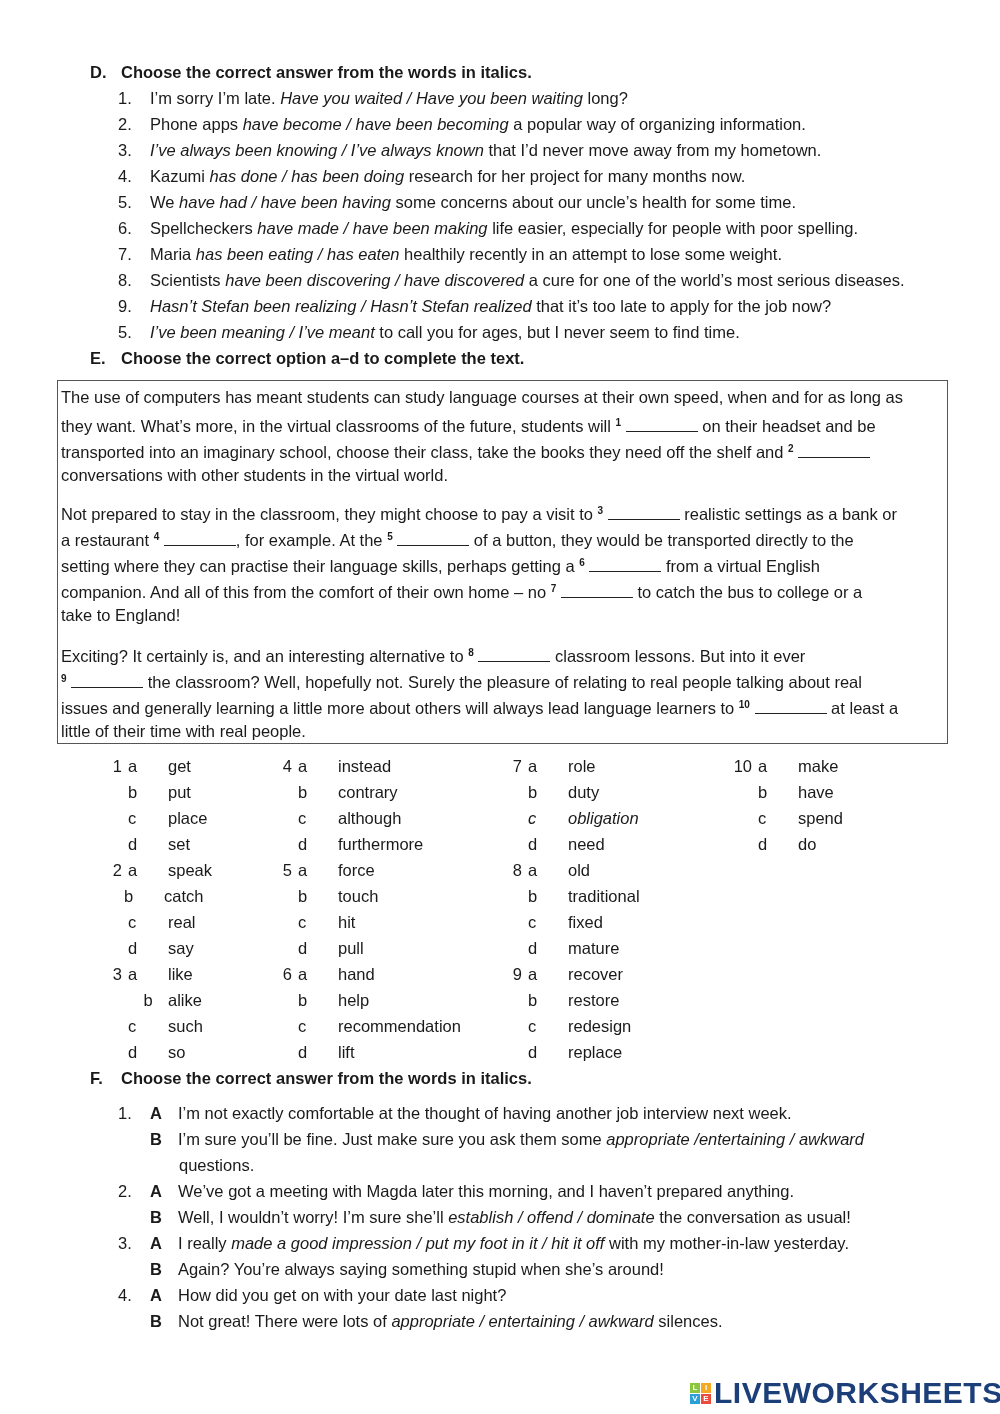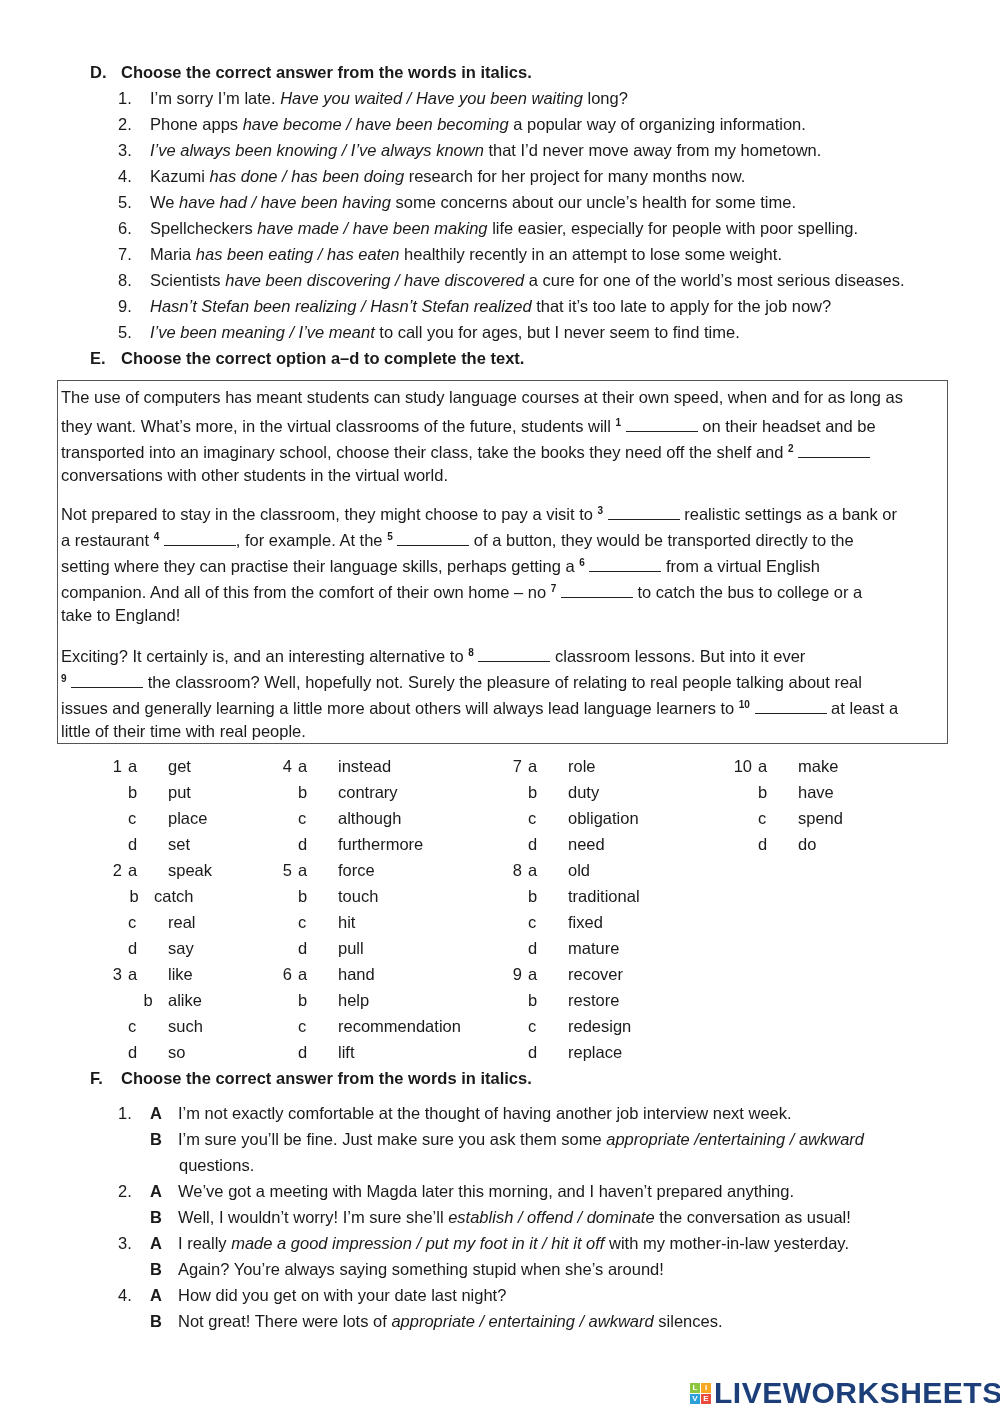--- a/index.html
+++ b/index.html
@@ -64,42 +64,42 @@
     <div class="para" style="top: 666px;"><sup>9</sup> <span class="blank"></span><span> the classroom? Well, hopefully not. Surely the pleasure of relating to real people talking about real</span></div>
     <div class="para" style="top: 692px;"><span>issues and generally learning a little more about others will always lead language learners to </span><sup>10</sup> <span class="blank"></span><span> at least a</span></div>
     <div class="para" style="top: 718px;"><span>little of their time with real people.</span></div>
   </div>
 <div id="opts">
     <div class="opt" style="left: 92px; top: 757px;"><span class="onum">1</span><span class="olet">a</span><span>get</span></div>
     <div class="opt" style="left: 92px; top: 783px;"><span class="onum"></span><span class="olet">b</span><span>put</span></div>
     <div class="opt" style="left: 92px; top: 809px;"><span class="onum"></span><span class="olet">c</span><span>place</span></div>
     <div class="opt" style="left: 92px; top: 835px;"><span class="onum"></span><span class="olet">d</span><span>set</span></div>
     <div class="opt" style="left: 92px; top: 861px;"><span class="onum">2</span><span class="olet">a</span><span>speak</span></div>
-    <div class="opt" style="left: 78px; top: 887px; text-align: center;"><span class="onum"></span><span class="olet">b</span><span>catch</span></div>
+    <div class="opt" style="left: 88px; top: 887px;"><span class="onum"></span><span class="olet">b</span><span>catch</span></div>
     <div class="opt" style="left: 92px; top: 913px;"><span class="onum"></span><span class="olet">c</span><span>real</span></div>
     <div class="opt" style="left: 92px; top: 939px;"><span class="onum"></span><span class="olet">d</span><span>say</span></div>
     <div class="opt" style="left: 92px; top: 965px;"><span class="onum">3</span><span class="olet">a</span><span>like</span></div>
     <div class="opt" style="left: 92px; top: 991px; text-align: center;"><span class="onum"></span><span class="olet">b</span><span>alike</span></div>
     <div class="opt" style="left: 92px; top: 1017px;"><span class="onum"></span><span class="olet">c</span><span>such</span></div>
     <div class="opt" style="left: 92px; top: 1043px;"><span class="onum"></span><span class="olet">d</span><span>so</span></div>
     <div class="opt" style="left: 262px; top: 757px;"><span class="onum">4</span><span class="olet">a</span><span>instead</span></div>
     <div class="opt" style="left: 262px; top: 783px;"><span class="onum"></span><span class="olet">b</span><span>contrary</span></div>
     <div class="opt" style="left: 262px; top: 809px;"><span class="onum"></span><span class="olet">c</span><span>although</span></div>
     <div class="opt" style="left: 262px; top: 835px;"><span class="onum"></span><span class="olet">d</span><span>furthermore</span></div>
     <div class="opt" style="left: 262px; top: 861px;"><span class="onum">5</span><span class="olet">a</span><span>force</span></div>
     <div class="opt" style="left: 262px; top: 887px;"><span class="onum"></span><span class="olet">b</span><span>touch</span></div>
     <div class="opt" style="left: 262px; top: 913px;"><span class="onum"></span><span class="olet">c</span><span>hit</span></div>
     <div class="opt" style="left: 262px; top: 939px;"><span class="onum"></span><span class="olet">d</span><span>pull</span></div>
     <div class="opt" style="left: 262px; top: 965px;"><span class="onum">6</span><span class="olet">a</span><span>hand</span></div>
     <div class="opt" style="left: 262px; top: 991px;"><span class="onum"></span><span class="olet">b</span><span>help</span></div>
     <div class="opt" style="left: 262px; top: 1017px;"><span class="onum"></span><span class="olet">c</span><span>recommendation</span></div>
     <div class="opt" style="left: 262px; top: 1043px;"><span class="onum"></span><span class="olet">d</span><span>lift</span></div>
     <div class="opt" style="left: 492px; top: 757px;"><span class="onum">7</span><span class="olet">a</span><span>role</span></div>
     <div class="opt" style="left: 492px; top: 783px;"><span class="onum"></span><span class="olet">b</span><span>duty</span></div>
-    <div class="opt" style="left: 492px; top: 809px;"><span class="onum"></span><span class="olet">c</span><span>obligation</span></div>
+    <div class="opt" style="left: 492px; top: 809px; font-style: italic;"><span class="onum"></span><span class="olet">c</span><span>obligation</span></div>
     <div class="opt" style="left: 492px; top: 835px;"><span class="onum"></span><span class="olet">d</span><span>need</span></div>
     <div class="opt" style="left: 492px; top: 861px;"><span class="onum">8</span><span class="olet">a</span><span>old</span></div>
     <div class="opt" style="left: 492px; top: 887px;"><span class="onum"></span><span class="olet">b</span><span>traditional</span></div>
     <div class="opt" style="left: 492px; top: 913px;"><span class="onum"></span><span class="olet">c</span><span>fixed</span></div>
     <div class="opt" style="left: 492px; top: 939px;"><span class="onum"></span><span class="olet">d</span><span>mature</span></div>
     <div class="opt" style="left: 492px; top: 965px;"><span class="onum">9</span><span class="olet">a</span><span>recover</span></div>
     <div class="opt" style="left: 492px; top: 991px;"><span class="onum"></span><span class="olet">b</span><span>restore</span></div>
     <div class="opt" style="left: 492px; top: 1017px;"><span class="onum"></span><span class="olet">c</span><span>redesign</span></div>
     <div class="opt" style="left: 492px; top: 1043px;"><span class="onum"></span><span class="olet">d</span><span>replace</span></div>
     <div class="opt" style="left: 722px; top: 757px;"><span class="onum">10</span><span class="olet">a</span><span>make</span></div>

